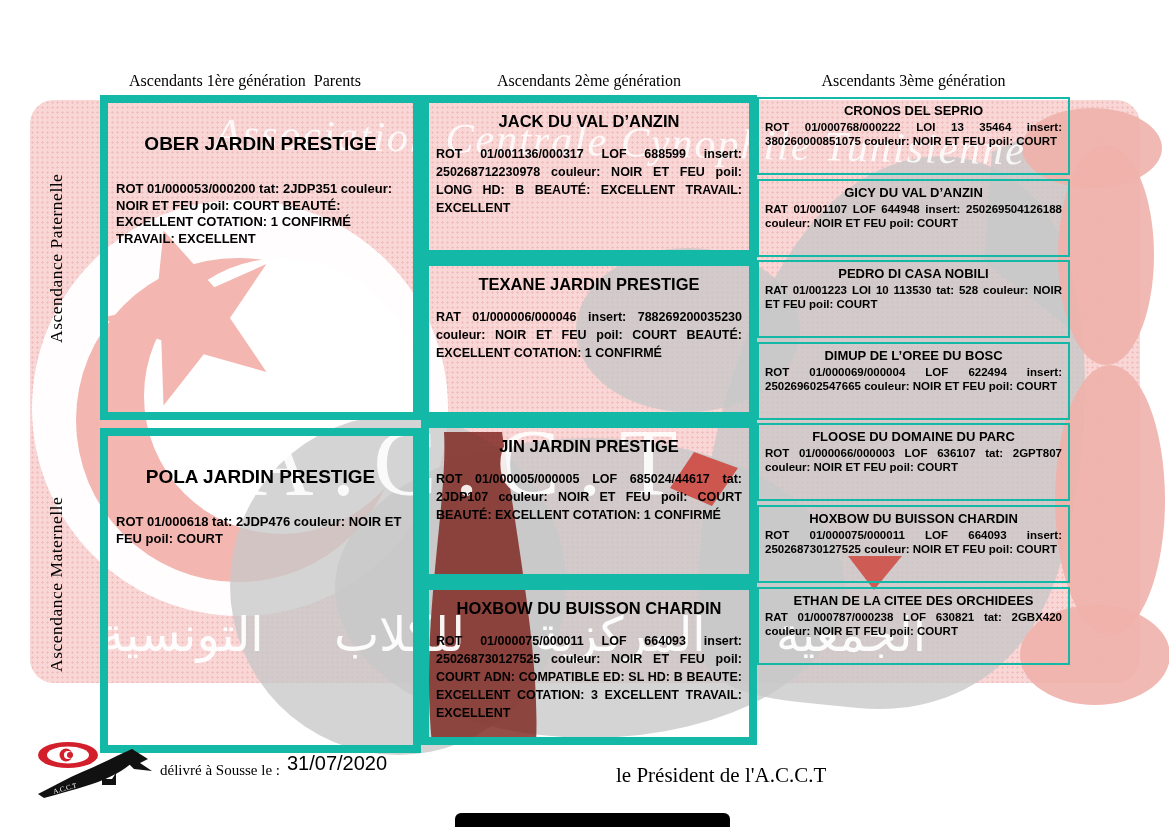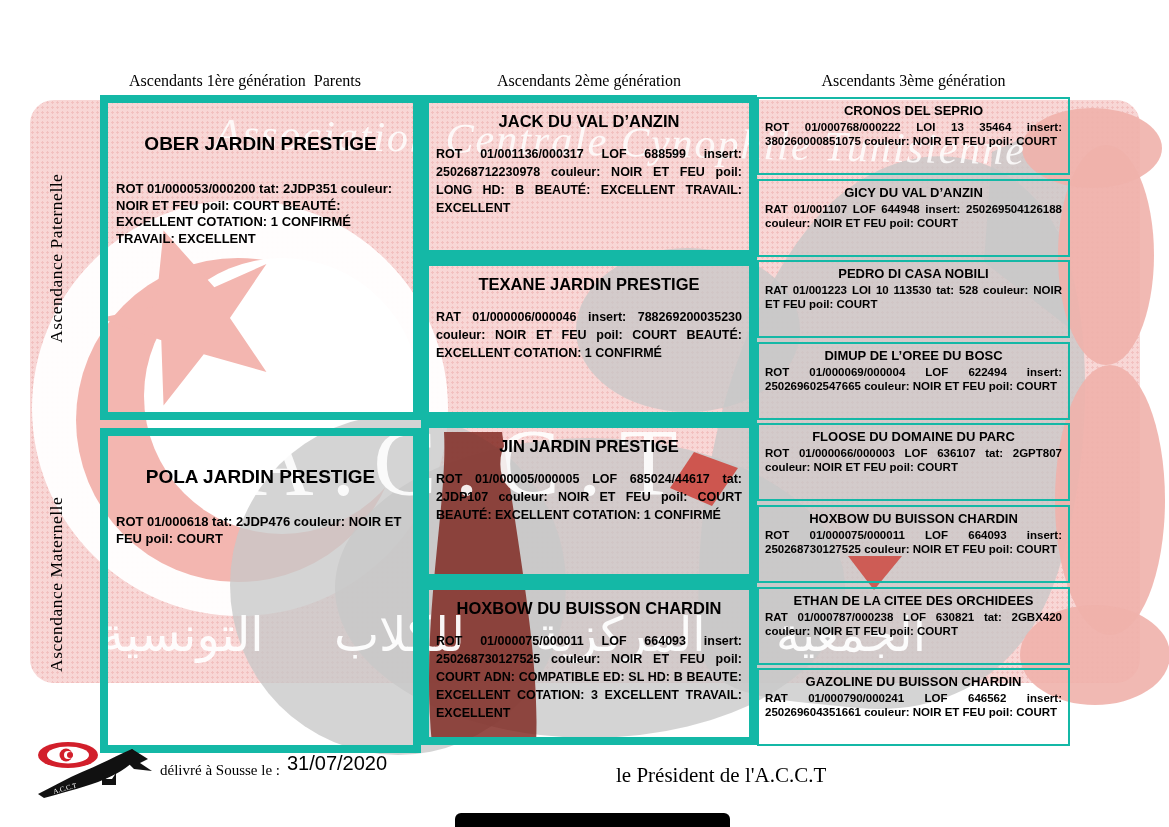--- a/index.html
+++ b/index.html
@@ -142,24 +142,20 @@
     <div class="details">ROT 01/000066/000003 LOF 636107 tat: 2GPT807 couleur: NOIR ET FEU poil: COURT</div>
   </div>
   <div class="box c3" style="top:505px;height:78px;">
     <div class="name">HOXBOW DU BUISSON CHARDIN</div>
     <div class="details">ROT 01/000075/000011 LOF 664093 insert: 250268730127525 couleur: NOIR ET FEU poil: COURT</div>
   </div>
   <div class="box c3" style="top:587px;height:78px;">
     <div class="name">ETHAN DE LA CITEE DES ORCHIDEES</div>
     <div class="details">RAT 01/000787/000238 LOF 630821 tat: 2GBX420 couleur: NOIR ET FEU poil: COURT</div>
   </div>
-  <div class="box c3" style="top:668px;height:78px;">
-    <div class="name">GAZOLINE DU BUISSON CHARDIN</div>
-    <div class="details">RAT 01/000790/000241 LOF 646562 insert: 250269604351661 couleur: NOIR ET FEU poil: COURT</div>
-  </div>
 
   <div class="footer-item logo-wrap">
     <svg width="130" height="64" viewBox="0 0 130 64">
       <path d="M2 52 C18 44 32 36 46 30 C63 23 80 14 96 7 L103 14 C92 26 78 34 62 40 C45 46 22 52 8 56 Z" fill="#111"></path>
       <path d="M96 7 L112 17 L104 21 L116 29 L98 27 L89 18 Z" fill="#111"></path>
       <path d="M66 31 L70 37 L76 37 L80 31 L80 43 L66 43 Z" fill="#111"></path>
       <ellipse cx="32" cy="13" rx="30" ry="13" fill="#d21f2b"></ellipse>
       <ellipse cx="32" cy="13" rx="21" ry="8.5" fill="#ffffff"></ellipse>
       <circle cx="30" cy="13" r="6.5" fill="#d21f2b"></circle>
       <circle cx="32" cy="13" r="4" fill="#ffffff"></circle>

